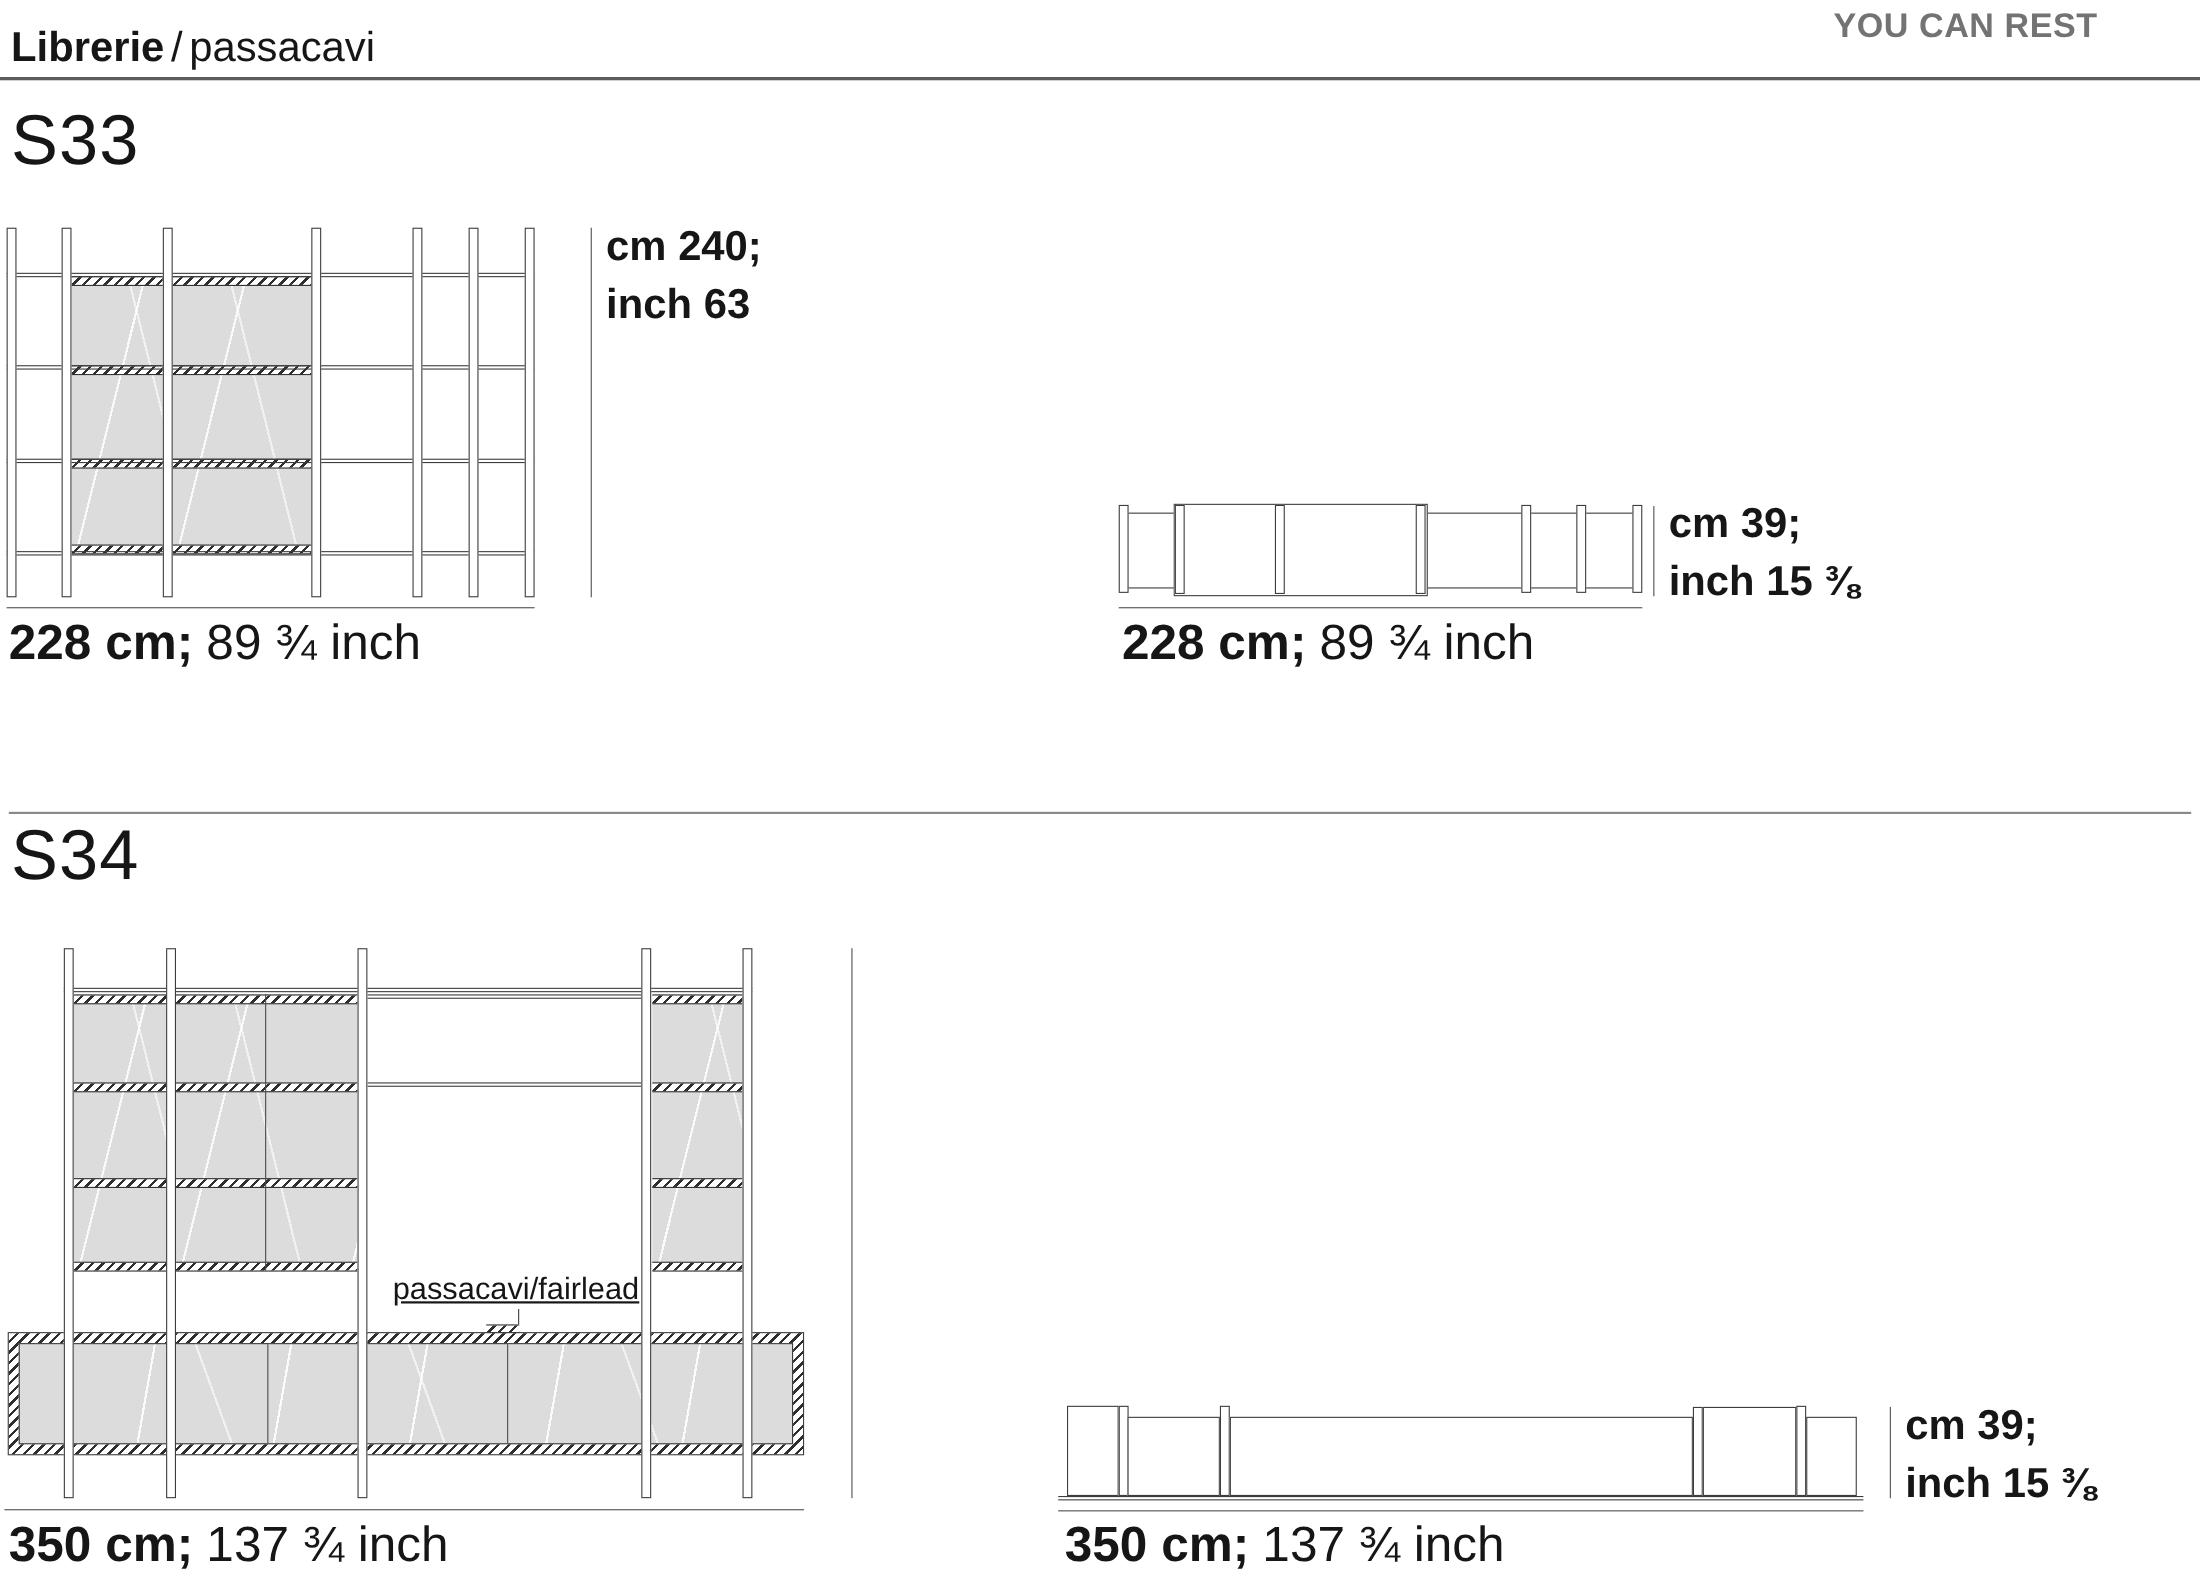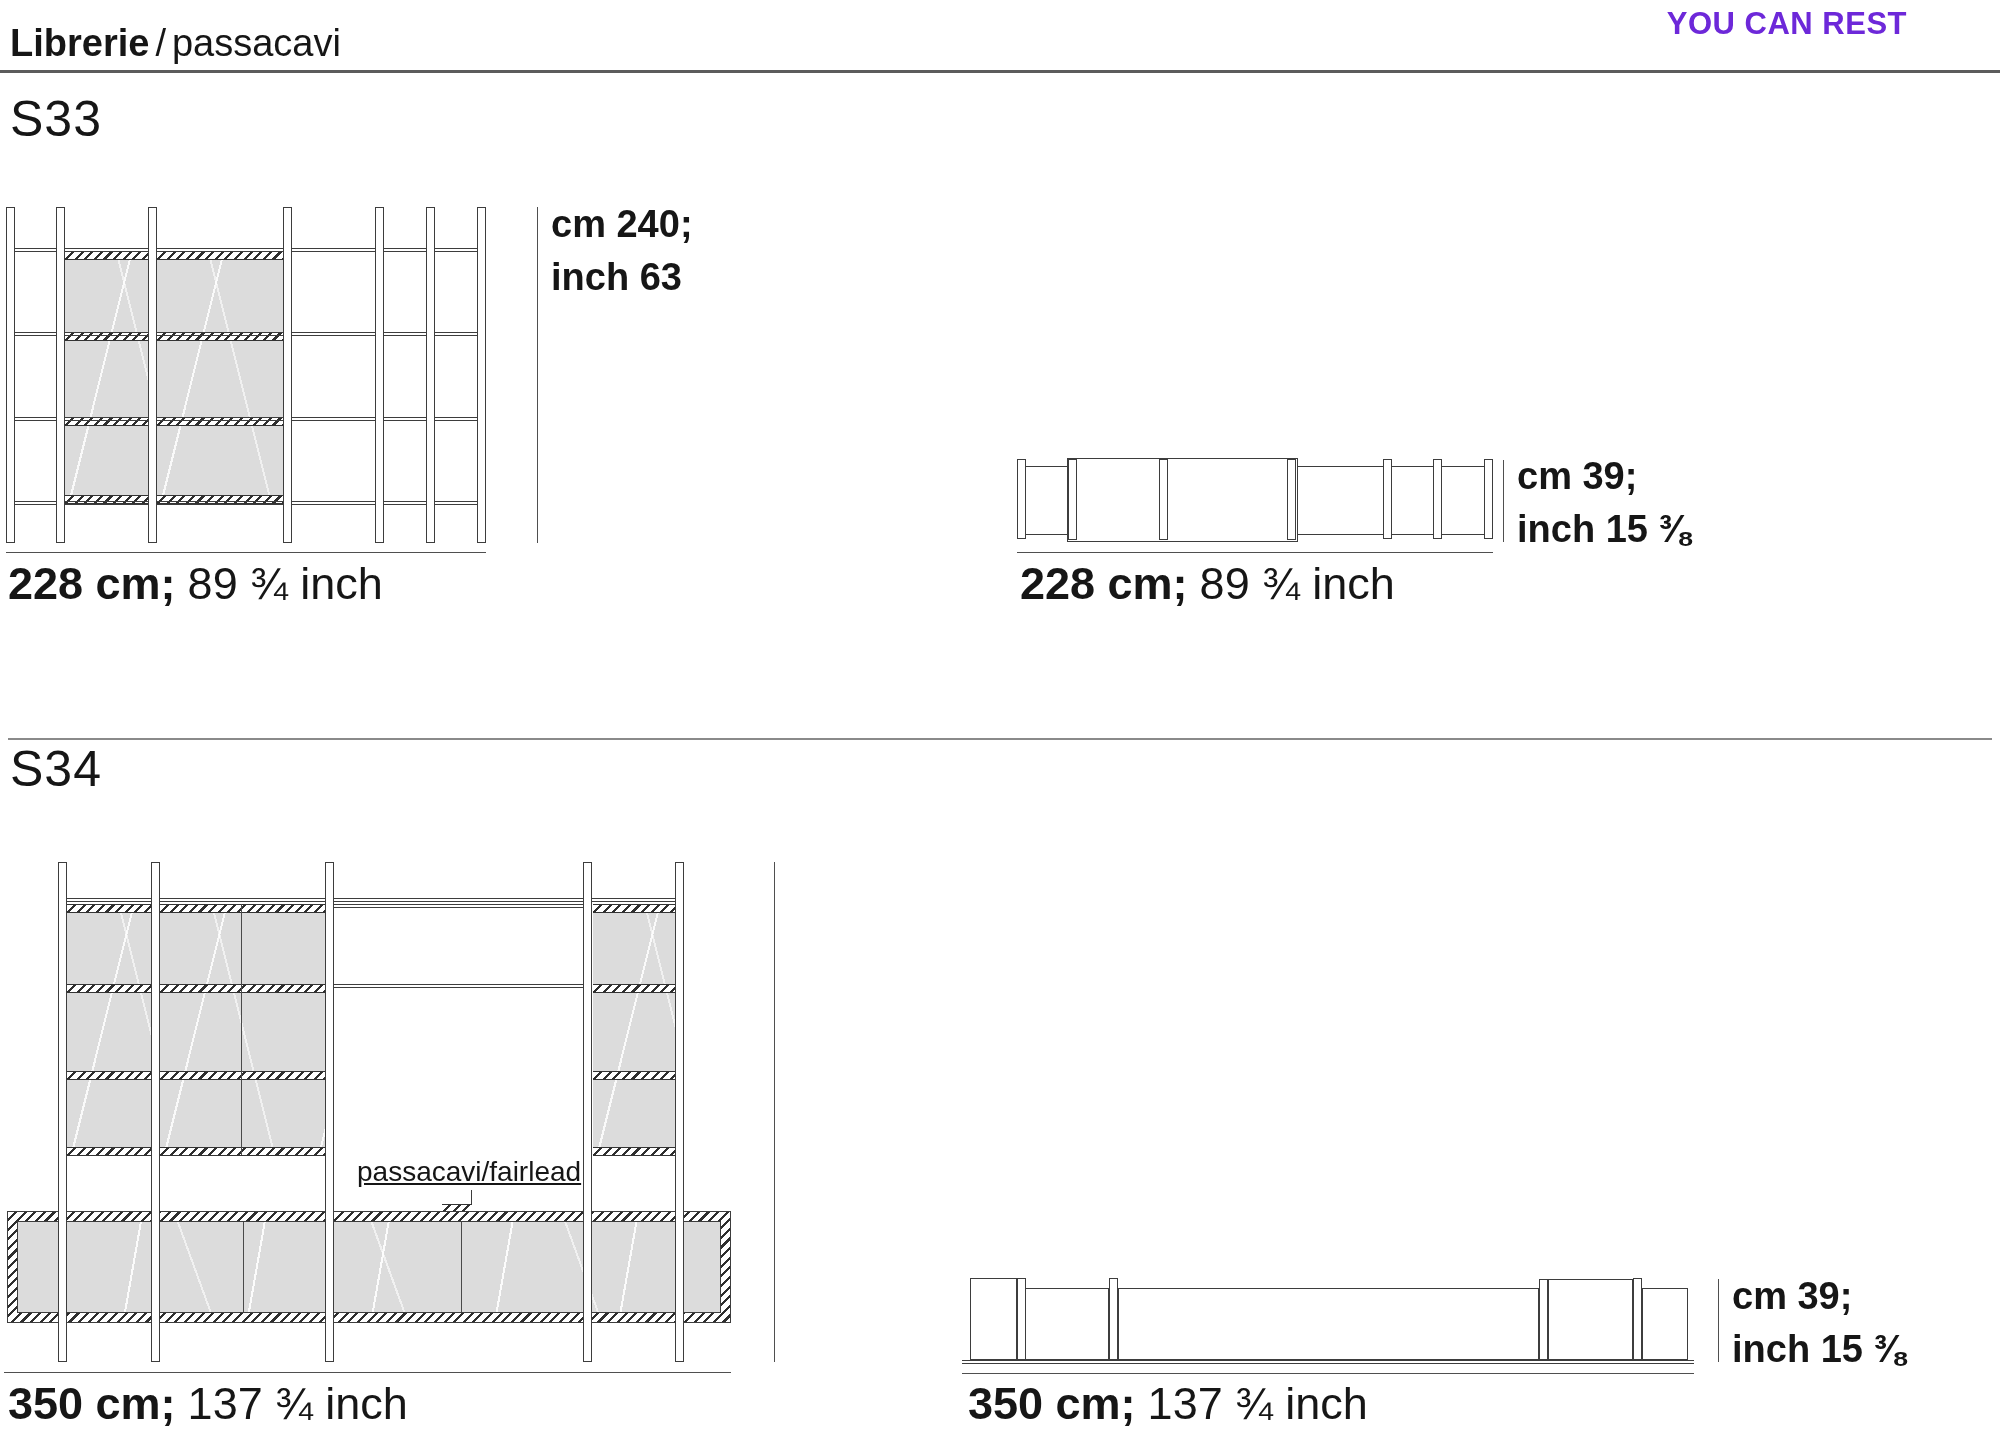--- a/index.html
+++ b/index.html
@@ -7,21 +7,21 @@
     position:relative;width:2000px;height:1434px;background:#ffffff;
     font-family:"Liberation Sans", sans-serif;color:#161616;overflow:hidden;
   }
   
   .hdr-title{position:absolute;left:10px;top:22px;font-size:38px;letter-spacing:0;}
   .hdr-title .t-it{font-weight:600;}
   .hdr-title .t-sep{font-weight:400;padding:0 6px;}
   .hdr-title .t-en{font-weight:400;}
   .hdr-rule{position:absolute;left:0;top:70px;width:2000px;height:0;border-top:3px solid #5c5c5c;}
   .tagline{position:absolute;right:93px;top:6px;font-size:31px;font-weight:800;color:#d9232a;letter-spacing:.5px;}
-  .model-code{position:absolute;font-size:50px;font-weight:500;letter-spacing:1px;}
+  .model-code{position:absolute;font-size:64px;font-weight:500;letter-spacing:1px;}
   .section-divider{position:absolute;left:8px;top:738px;width:1984px;height:0;border-top:2px solid #8a8a8a;}
 
   
   .draw{position:absolute;}
   .post{position:absolute;width:9px;background:#fff;border:1.5px solid #3d3d3d;box-sizing:border-box;}
   .hline{position:absolute;height:4px;border-top:1.2px solid #3d3d3d;border-bottom:1.2px solid #3d3d3d;box-sizing:border-box;background:transparent;}
   .thinline{position:absolute;height:0;border-top:1.5px solid #3d3d3d;}
   .vthin{position:absolute;width:0;border-left:1.5px solid #3d3d3d;}
   .gray{
     position:absolute;background:#dcdcdc;
@@ -62,21 +62,21 @@
   .note{position:absolute;font-size:28px;font-weight:400;white-space:nowrap;}
 </style>
 </head>
 <body>
 
 <div class="page">
 
   <div class="hdr-title">
     <span class="t-it">Librerie</span><span class="t-sep">/</span><span class="t-en">passacavi</span>
   </div>
-  <div class="tagline" style="color: #6d28d9;">YOU CAN REST</div>
+  <div class="tagline" style="color: #737373;">YOU CAN REST</div>
   <div class="hdr-rule"></div>
 
   <div class="model-code" style="left:10px;top:90px;">S33</div>
 
   <div class="draw" style="left:6px;top:207px;width:480px;height:336px;">
 
     <div class="gray" style="left:59px;top:44px;width:83px;height:253px;">
       <div class="hatch" style="left:0;top:0;width:100%;"></div>
       <div class="hatch" style="left:0;top:81px;width:100%;"></div>
       <div class="hatch" style="left:0;top:166px;width:100%;"></div>

